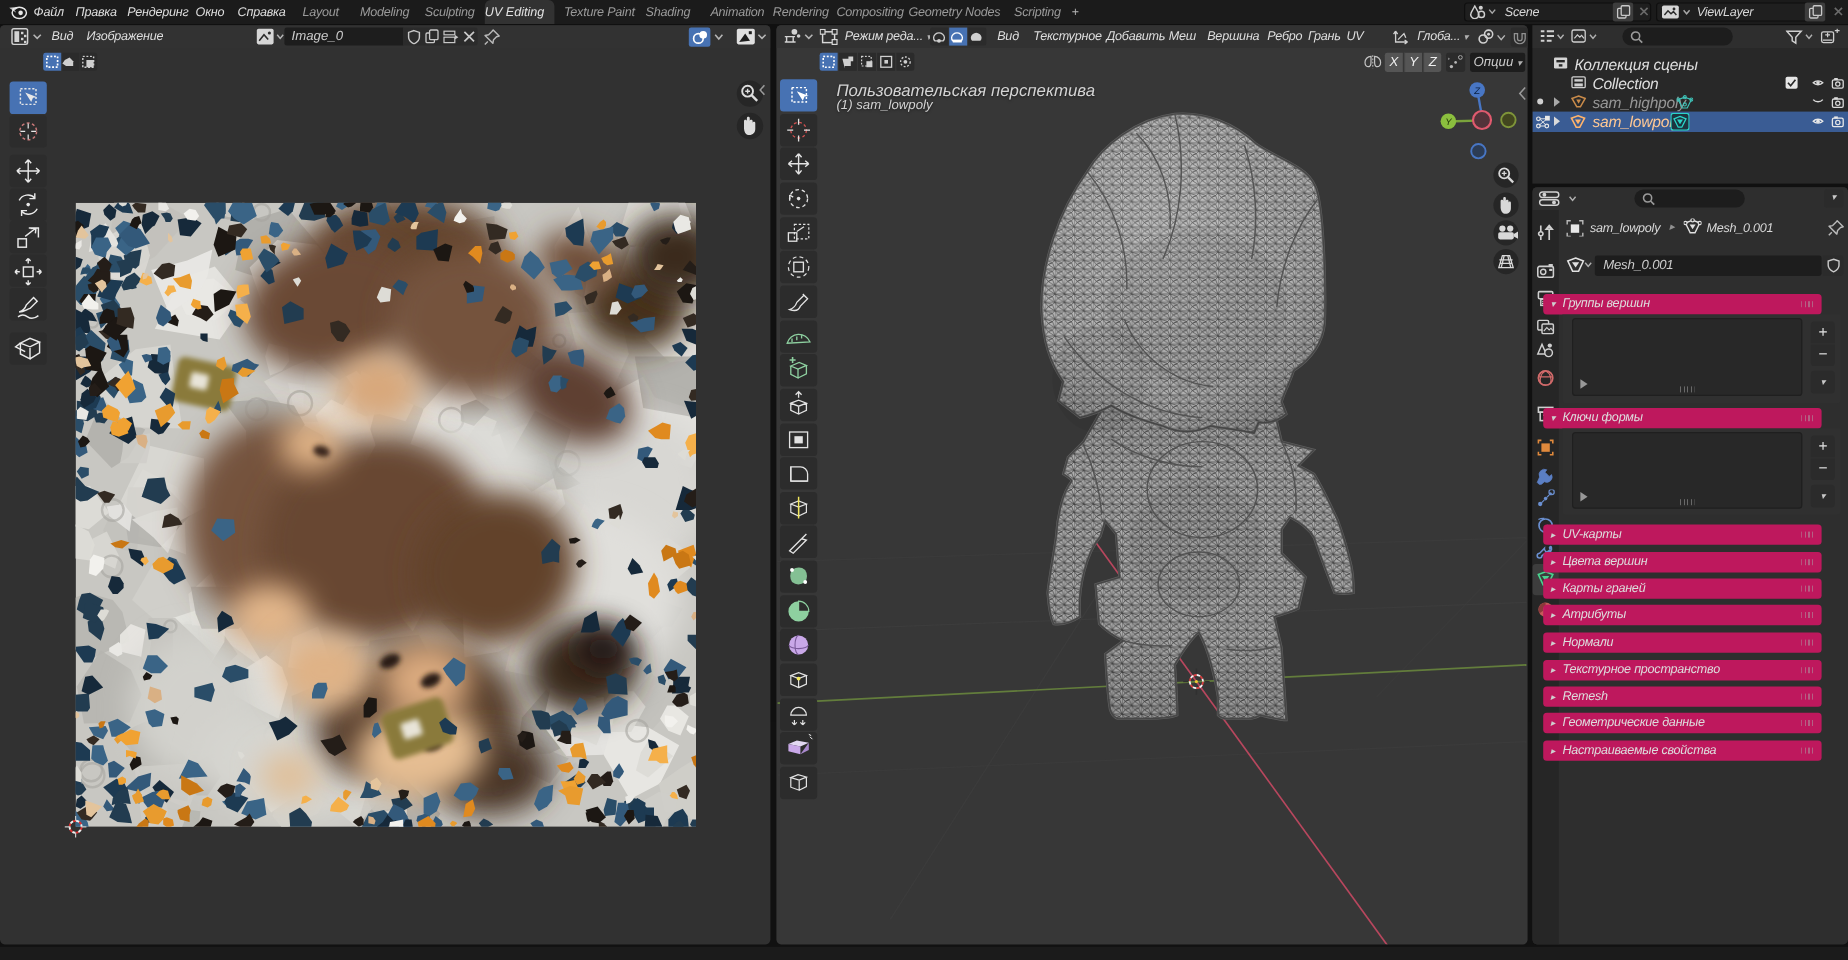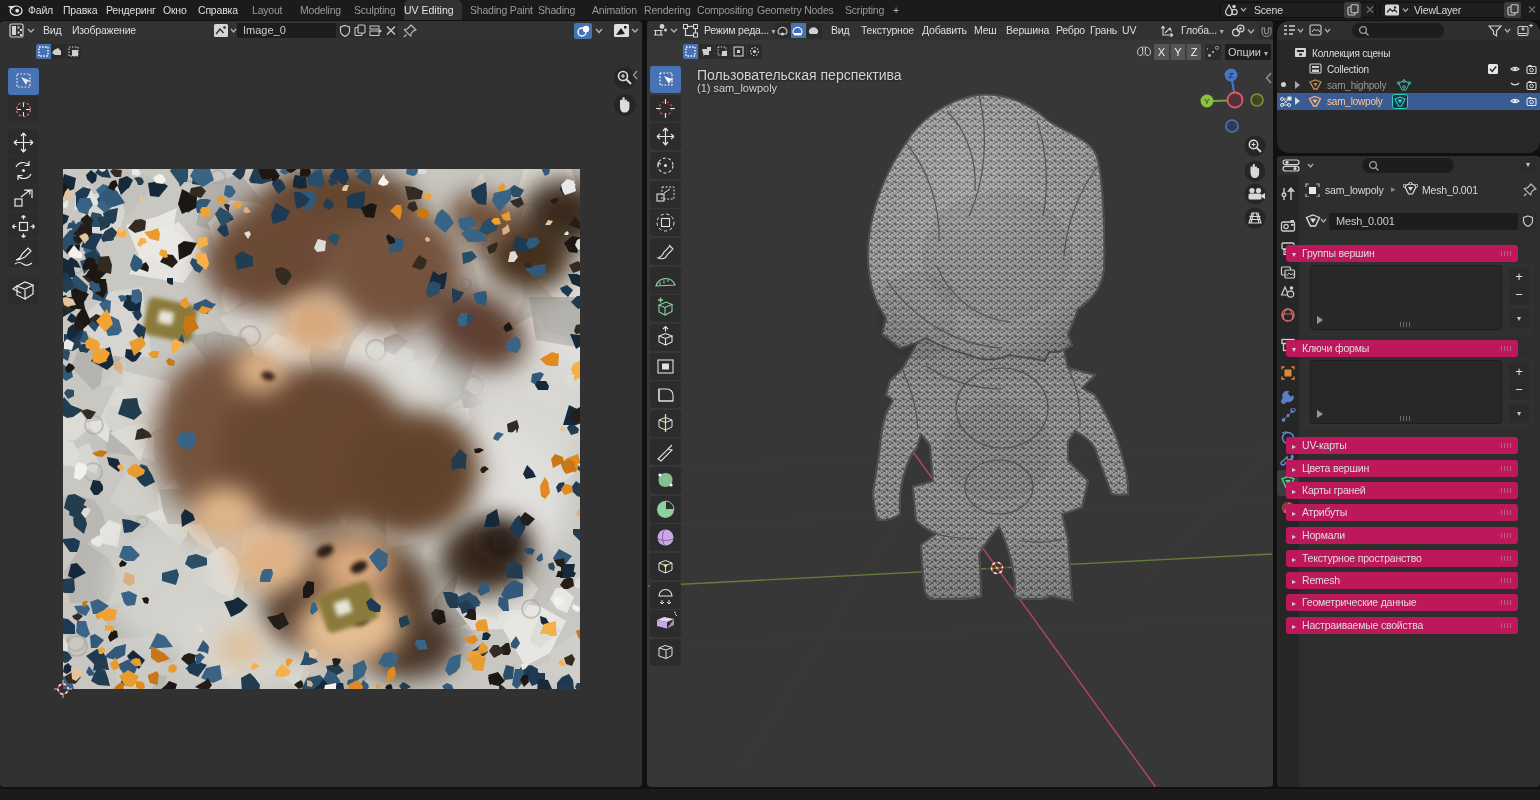--- a/index.html
+++ b/index.html
@@ -1,28 +1,28 @@
 <!DOCTYPE html>
 <html><head>
 <meta charset="utf-8">
 <style>
 * { margin:0; padding:0; box-sizing:border-box; }
 html,body { width:1540px; height:800px; overflow:hidden; background:#111; }
 body { font-family:"Liberation Sans", sans-serif; font-size:11px; color:#d9d9d9; }
-#root { position:absolute; left:0; top:0; width:1540px; height:601px; background:#101010; opacity:0.9999; }
+#root { position:absolute; left:0; top:0; width:1540px; height:601px; background:#101010; opacity:0.9999;font-style:italic; }
 .abs { position:absolute; }
 #topbar { position:absolute; left:0; top:0; width:1540px; height:20px; background:#1b1b1b; }
 .menu { position:absolute; top:0; height:20px; line-height:20px; color:#dedede; font-size:10.5px; letter-spacing:-0.2px; }
 .tab { position:absolute; top:0; height:20px; line-height:21px; color:#9a9a9a; font-size:10.5px; letter-spacing:-0.2px; }
 .tabactive { position:absolute; top:0; height:20px; line-height:21px; color:#e2e2e2; background:#323232; border-radius:5px 5px 0 0; text-align:left; font-size:10.5px; }
 
 #uvarea { position:absolute; left:0; top:21px; width:642px; height:766px; background:#313131; border-radius:4px; overflow:hidden; }
 #vparea { position:absolute; left:647px; top:21px; width:626px; height:766px; background:#373737; border-radius:4px; overflow:hidden; }
 #rightcol { position:absolute; left:1277px; top:21px; width:263px; height:766px; }
-#outliner { position:absolute; left:0; top:0; width:263px; height:132px; background:#282828; border-radius:12px; overflow:hidden; font-size:10px; letter-spacing:-0.2px; }
+#outliner { position:absolute; left:0; top:0; width:263px; height:132px; background:#282828; border-radius:0; overflow:hidden; font-size:13px; letter-spacing:-0.2px; }
 #props { position:absolute; left:0; top:135px; width:263px; height:631px; background:#2e2e2e; border-radius:4px; overflow:hidden; font-size:10.5px; letter-spacing:-0.2px; }
 .hdr { position:absolute; left:0; top:0; width:100%; height:19px; background:#323232; }
 .toolbtn { position:absolute; width:31px; height:27px; background:#2c2c2c; border-radius:3px; }
 .toolbtn.on { background:#4772b3; }
 .fld { background:#1d1d1d; border-radius:2px; color:#cccccc; }
 .seg { background:#2b2b2b; }
 .segon { background:#4772b3; }
 #statusbar { position:absolute; left:0; top:789px; width:1540px; height:11px; background:#1b1b1b; }
 .panelhdr { position:absolute; left:9px; width:232px; height:17px; background:#be185d; border-radius:3px; color:#dddddd; line-height:17px; }
 .panelhdr .arr { display:inline-block; width:16px; text-align:center; color:#cfcfcf; font-size:8px; }
@@ -41,21 +41,21 @@
     </svg>
     <div class="menu" style="left:28px">Файл</div>
     <div class="menu" style="left:63px">Правка</div>
     <div class="menu" style="left:106px">Рендеринг</div>
     <div class="menu" style="left:163px">Окно</div>
     <div class="menu" style="left:198px">Справка</div>
     <div class="tab" style="left:252px">Layout</div>
     <div class="tab" style="left:300px">Modeling</div>
     <div class="tab" style="left:354px">Sculpting</div>
     <div class="tabactive" style="left:404px;width:58px">UV Editing</div>
-    <div class="tab" style="left:470px">Shading Paint</div>
+    <div class="tab" style="left:470px">Texture Paint</div>
     <div class="tab" style="left:538px">Shading</div>
     <div class="tab" style="left:592px">Animation</div>
     <div class="tab" style="left:644px">Rendering</div>
     <div class="tab" style="left:697px">Compositing</div>
     <div class="tab" style="left:757px">Geometry Nodes</div>
     <div class="tab" style="left:845px">Scripting</div>
     <div class="tab" style="left:893px;color:#b5b5b5">+</div>
     <div style="position:absolute;left:1220px;top:2px;width:156px;height:16px;background:#1f1f1f;border:1px solid #0f0f0f;border-radius:3px"></div>
     <svg class="abs" style="left:1224px;top:4px" width="26" height="12" viewBox="0 0 26 12">
       <path d="M5,1 l3,5.5 a3.4,3.4 0 1 1 -6,0 Z" fill="none" stroke="#cfcfcf" stroke-width="1.2"></path>

